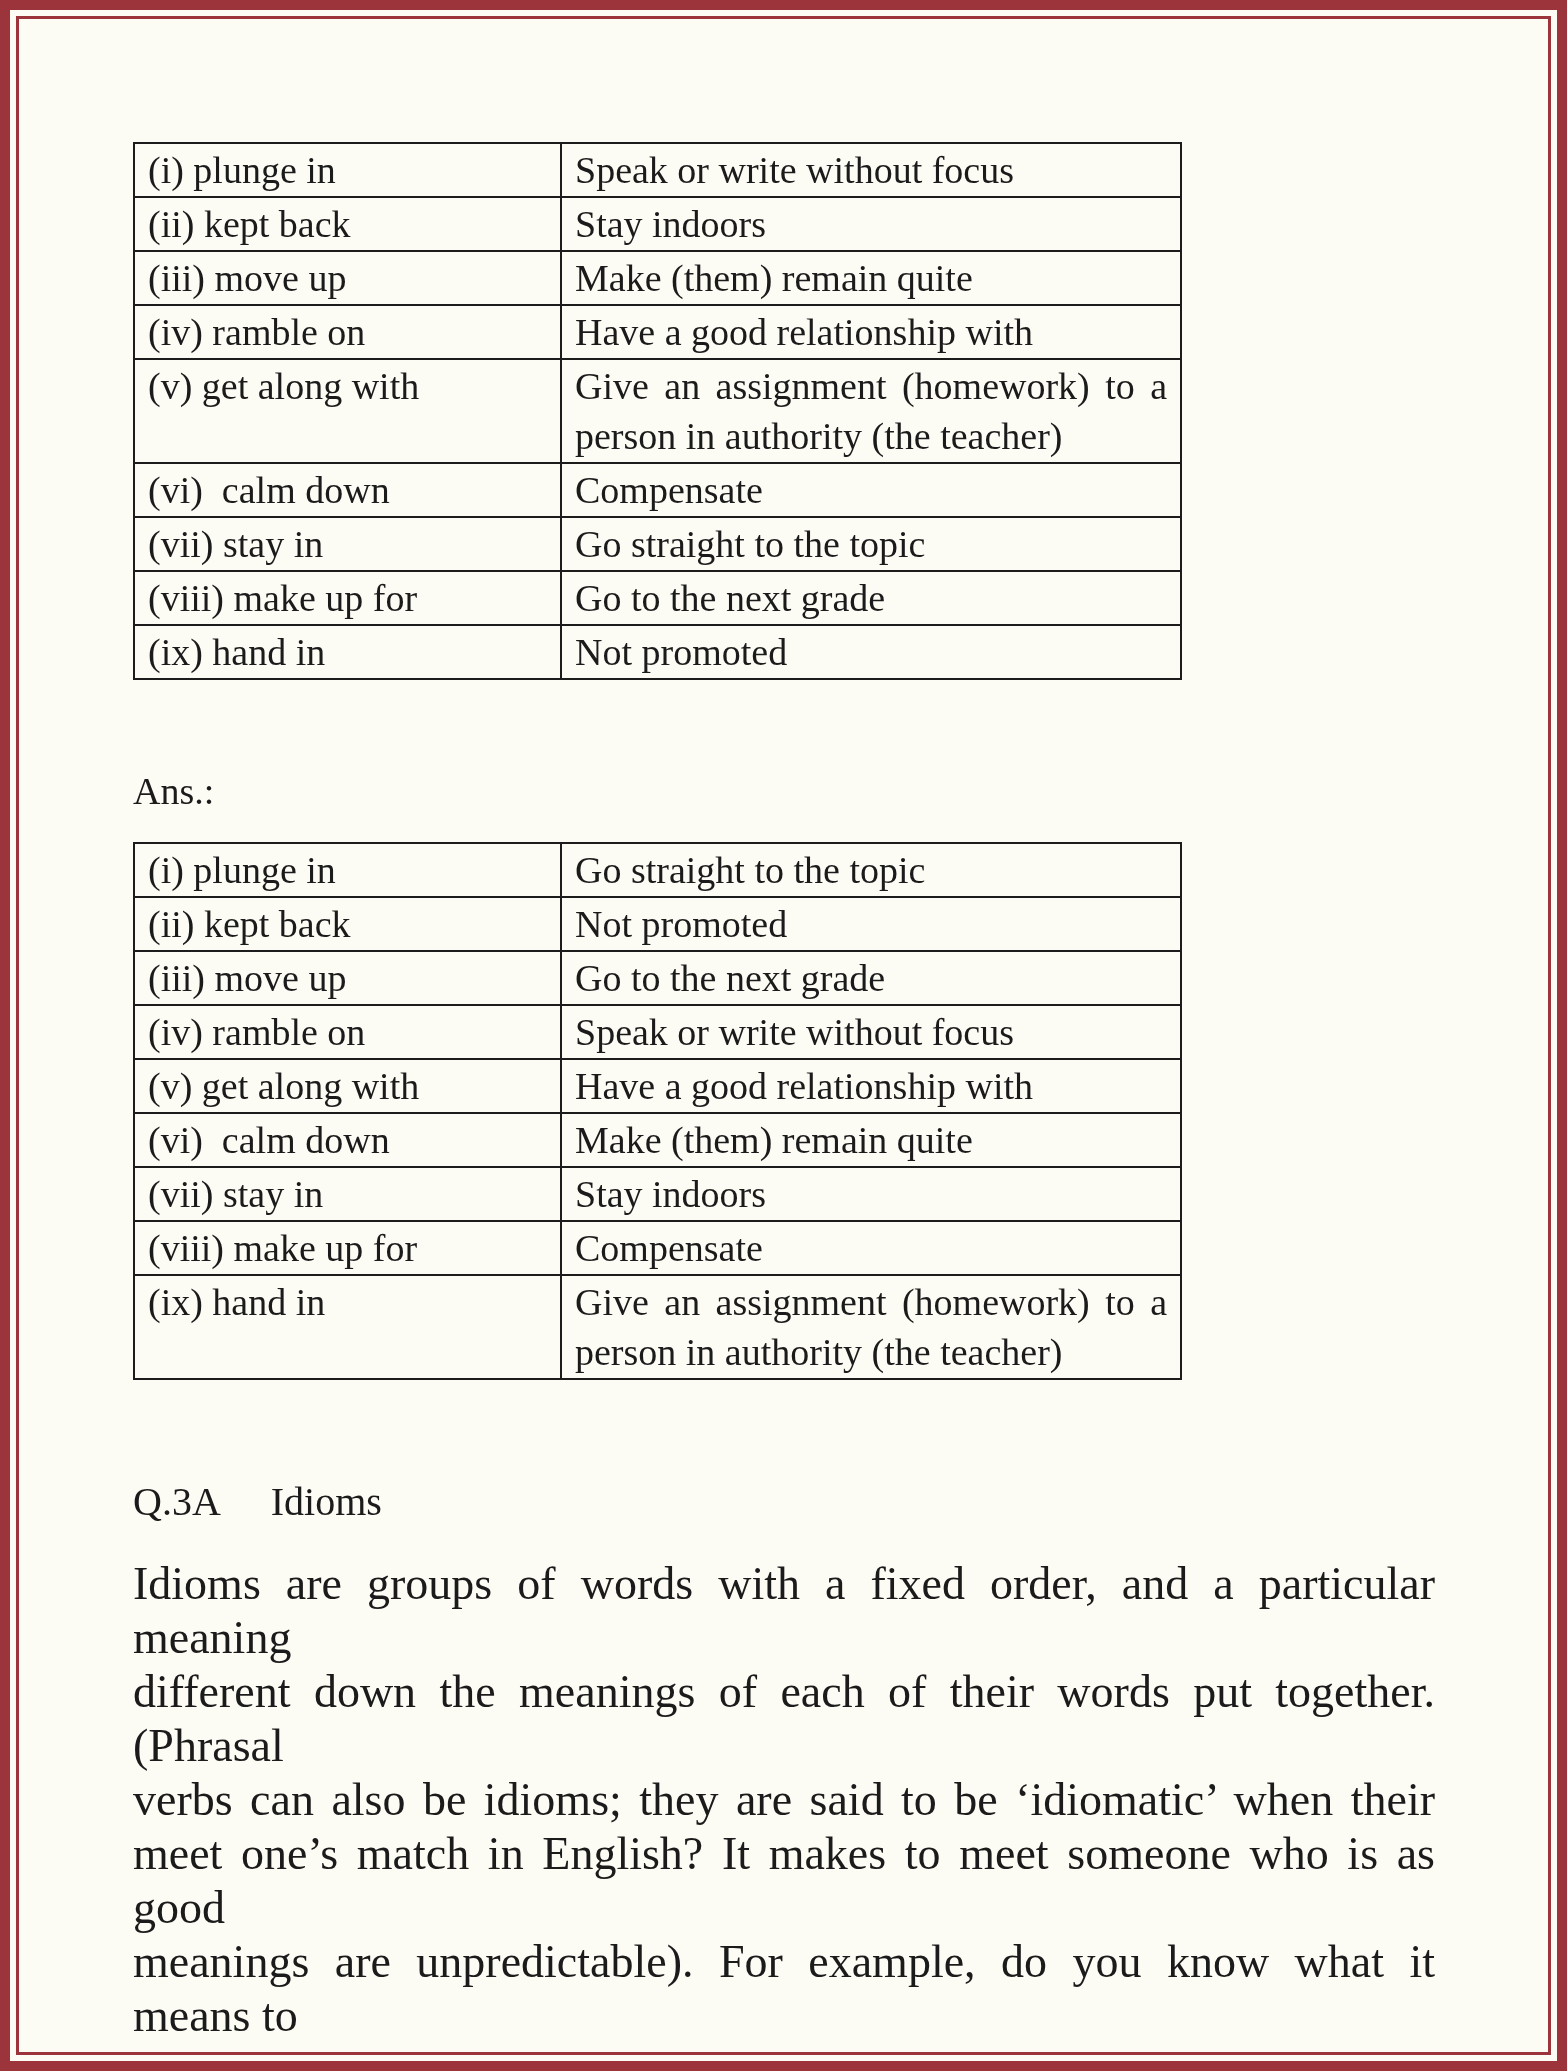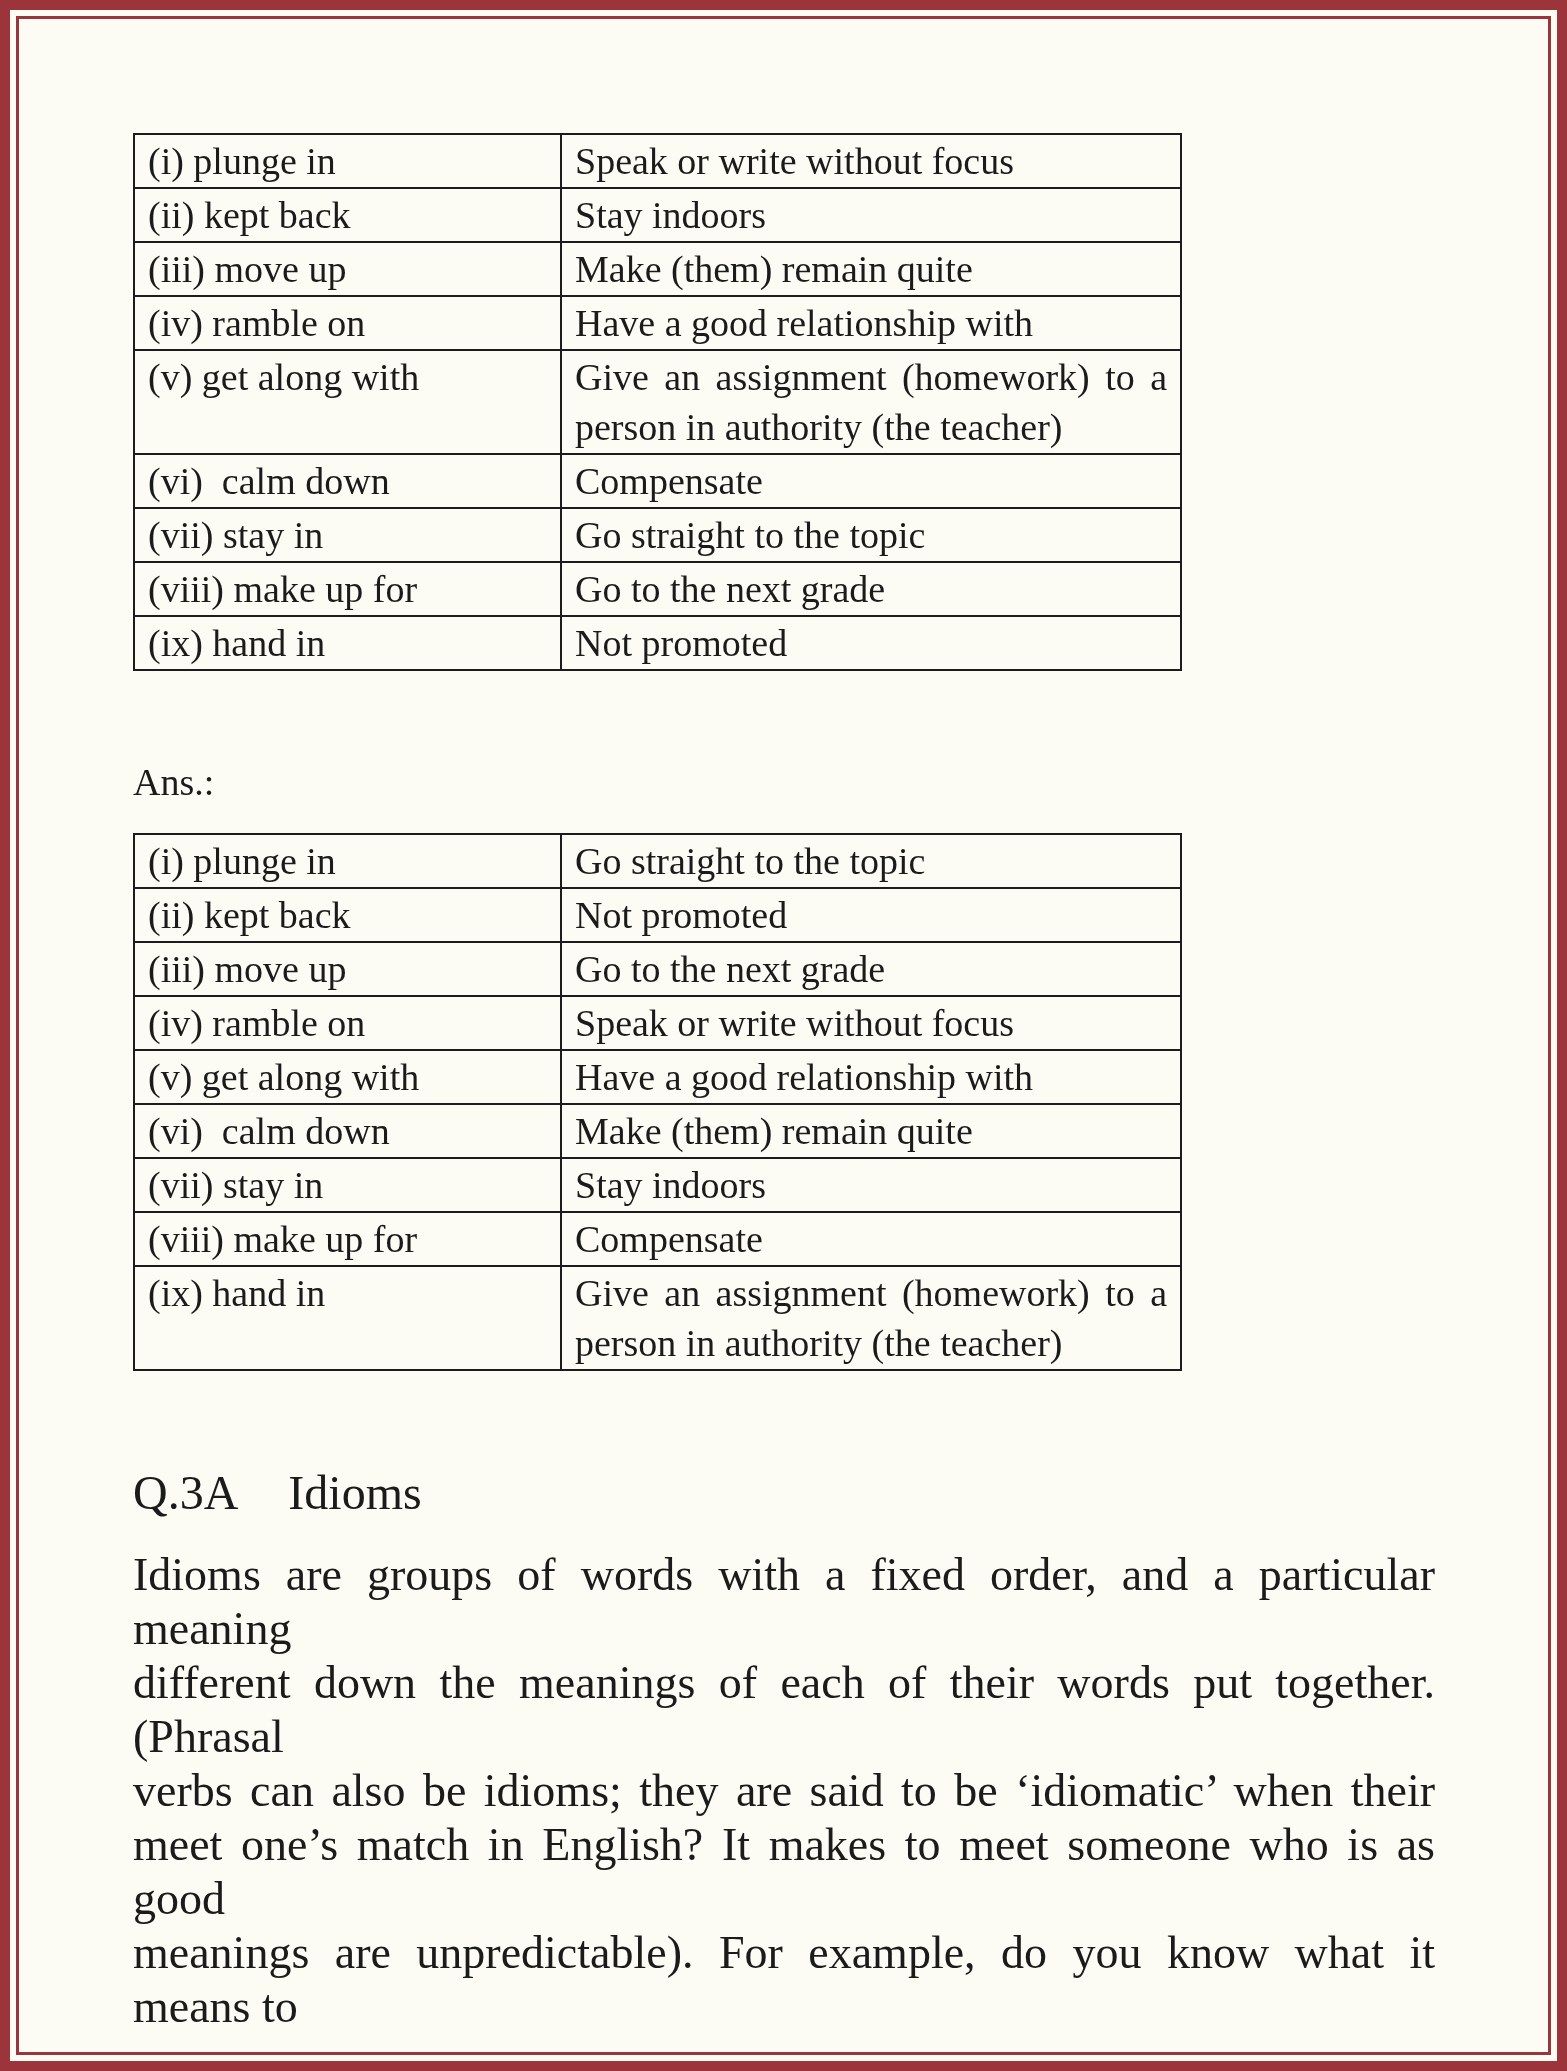--- a/index.html
+++ b/index.html
@@ -18,21 +18,21 @@
     border:10px solid var(--frame, #9c353b);
     pointer-events:none;
   }
   .frame-inner {
     position:absolute; inset:16px;
     border:3px solid var(--frame, #9c353b);
     pointer-events:none;
   }
 
   .content {
-    position:absolute; left:133px; top:0;
+    position:absolute; left:133px; top:9px;
     width:1302px;
   }
 
   table.match-table {
     border-collapse:collapse;
     width:1047px;
     table-layout:fixed;
   }
   table.q-table { margin-top:133px; }
   table.a-table { margin-top:24px; }
@@ -48,21 +48,21 @@
   .col-meaning { width:620px; }
 
   .ans-label {
     margin-top:85px;
     font-size:38px;
     line-height:53px;
   }
 
   .section-heading {
     margin-top:95px;
-    font-size:48px;
+    font-size:40px;
     line-height:53px;
   }
   .section-heading .sec-num { margin-right:50px; }
 
   .idioms-paragraph {
     margin-top:29px;
     font-size:46px;
     line-height:54px;
   }
   .para-line {

